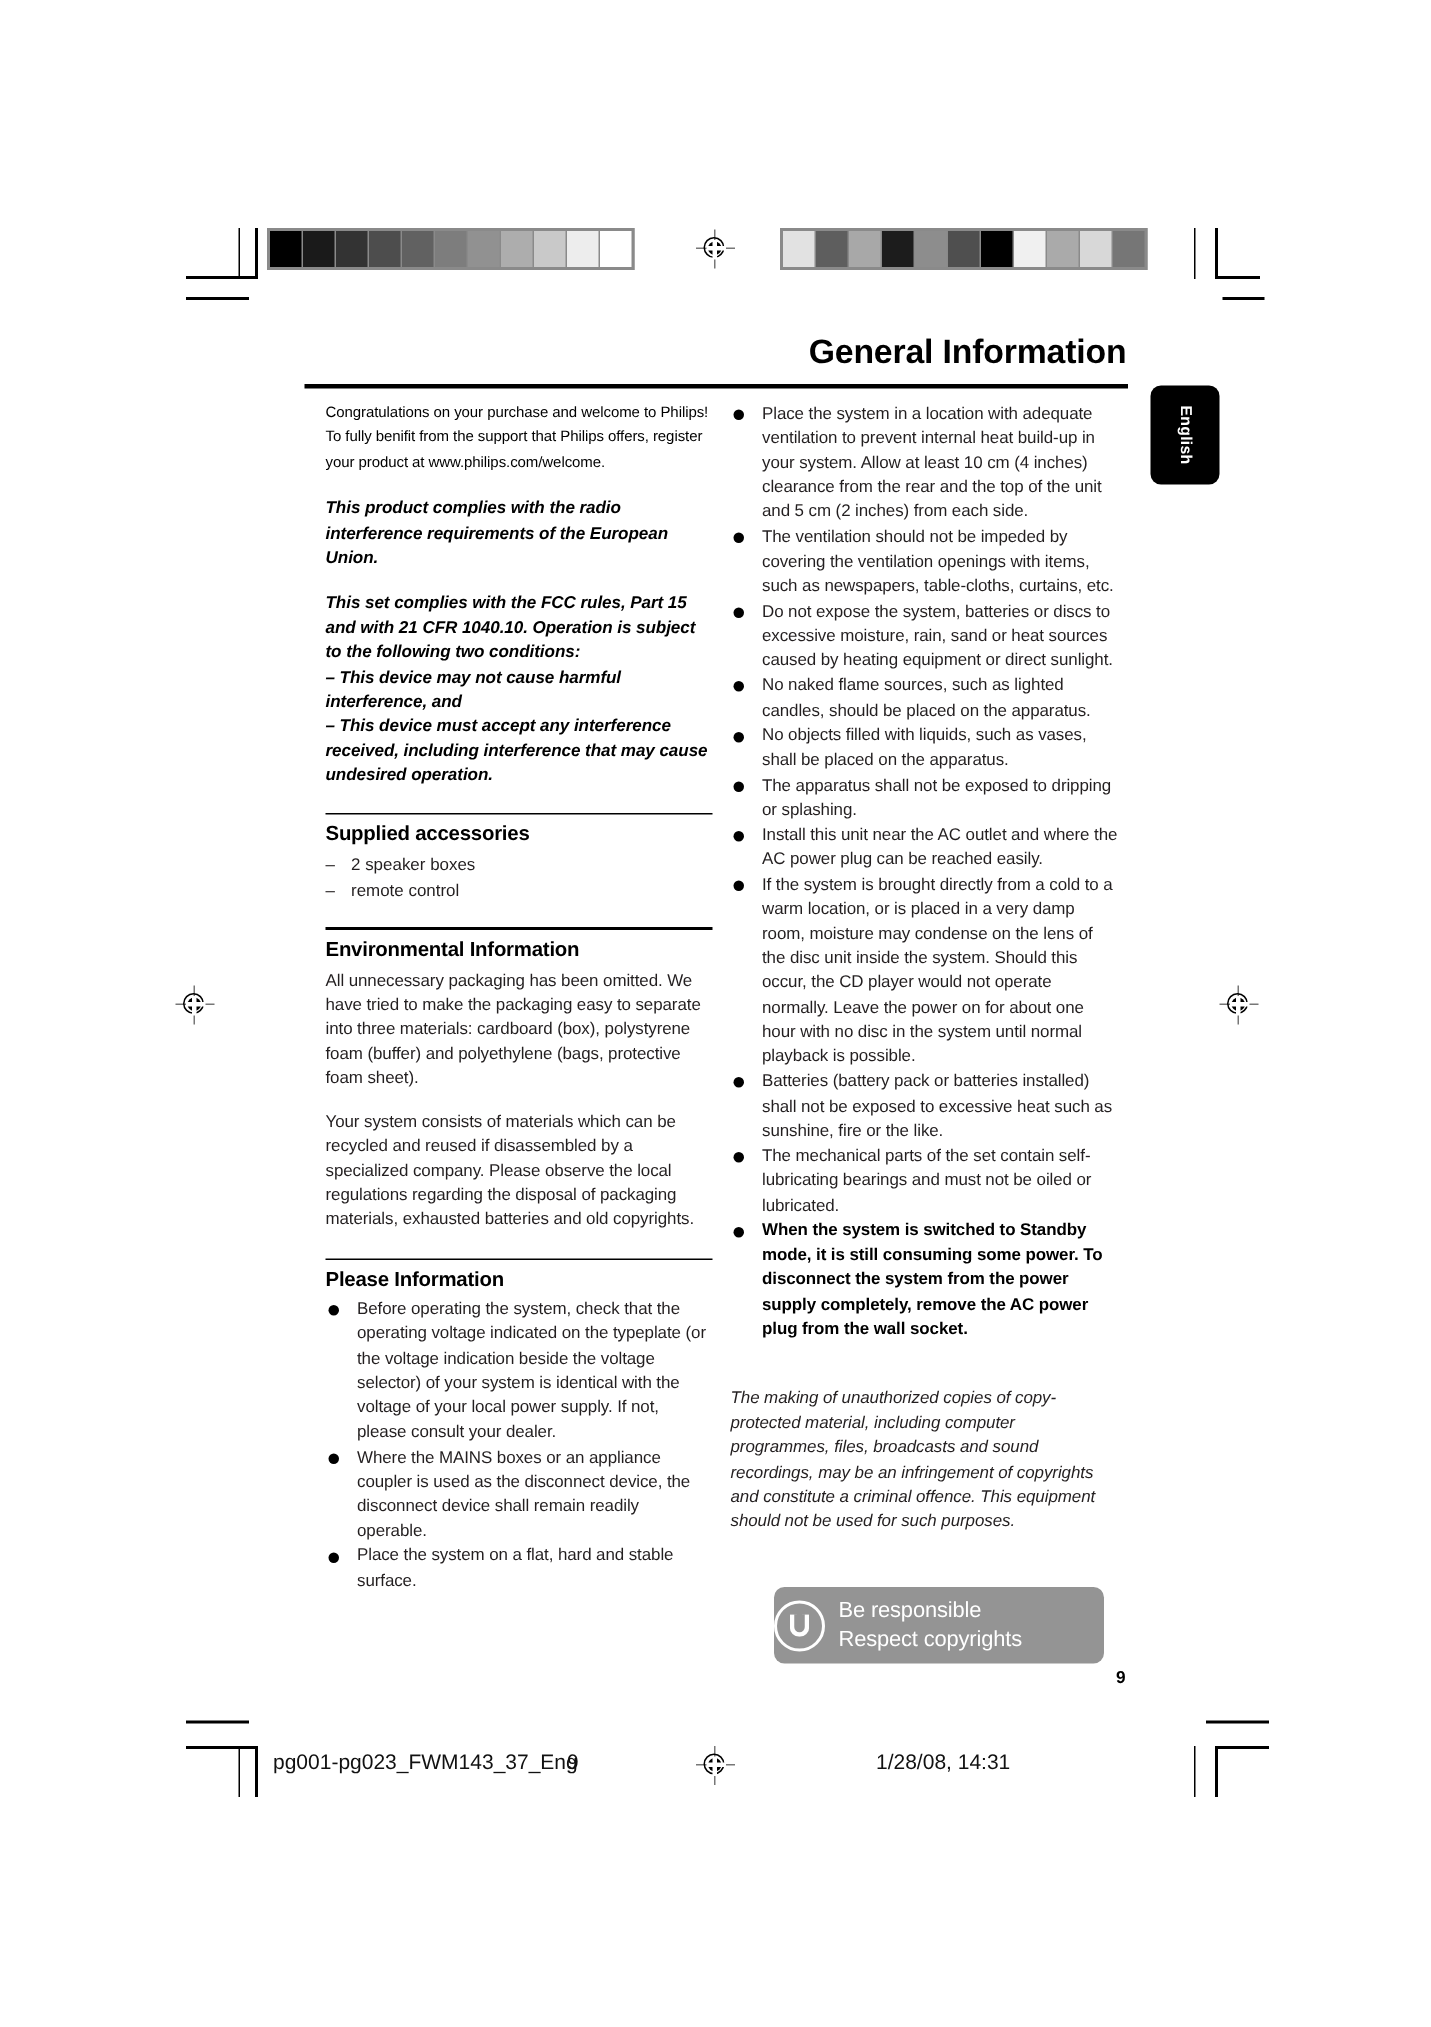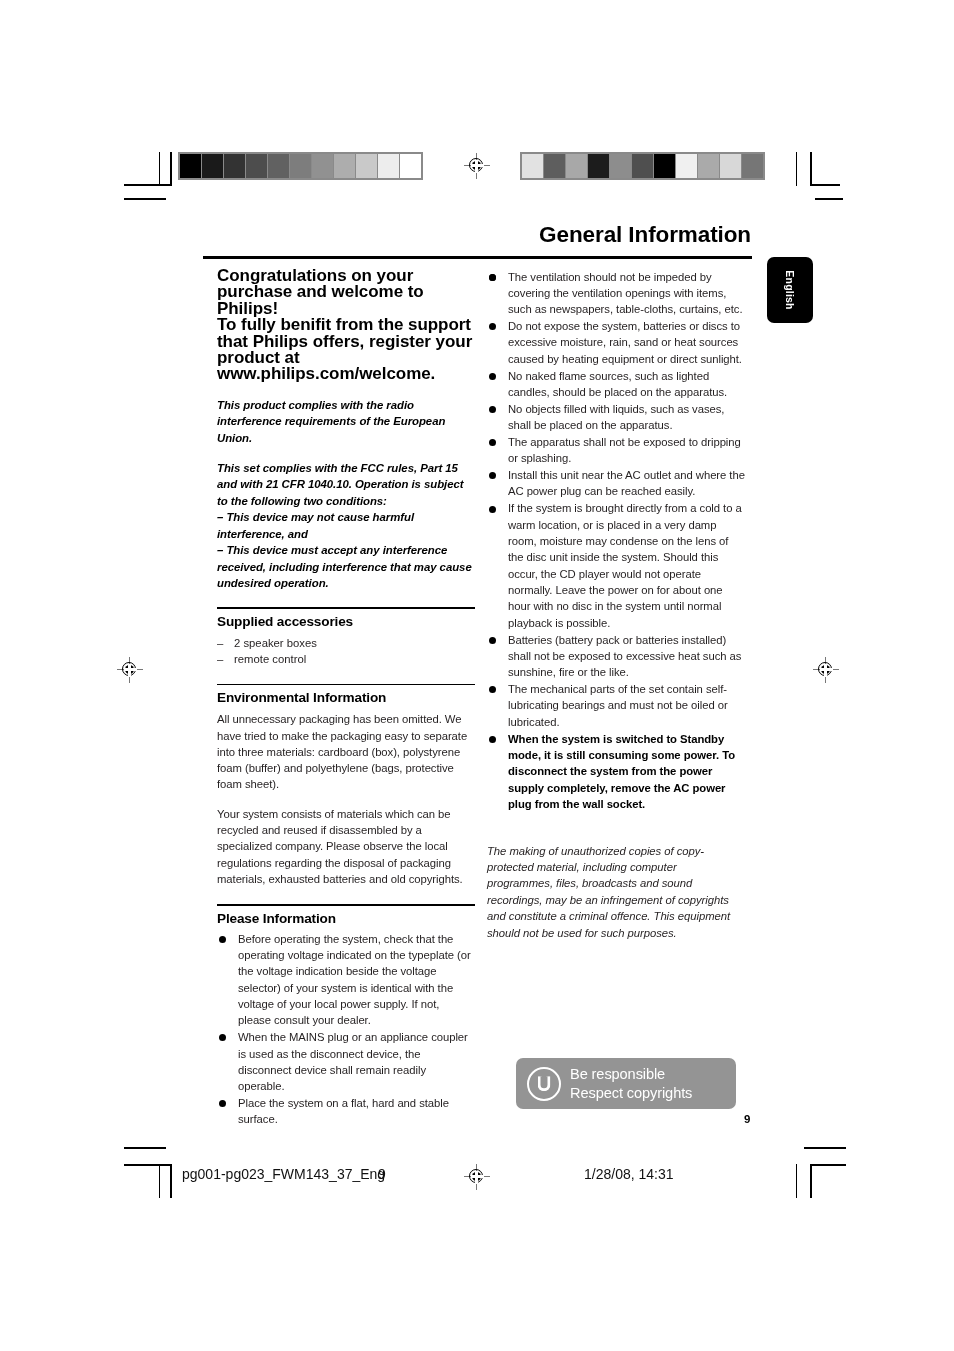--- a/index.html
+++ b/index.html
@@ -121,22 +121,22 @@
     position: absolute;
     top: 268px;
     width: 258px;
   }
   .col-left  { left: 217px; }
   .col-right { left: 487px; }
 
   p { margin: 0; }
 
   .bold-block {
-    font-weight: bold;
-    font-size: 17px;
+    font-weight: normal;
+    font-size: 10px;
     line-height: 16.4px;
     letter-spacing: -0.05px;
   }
   .bolditalic-block {
     font-weight: bold;
     font-style: italic;
     font-size: 11.4px;
     line-height: 16.4px;
     letter-spacing: -0.05px;
   }
@@ -223,21 +223,20 @@
   .badge {
     position: absolute;
     left: 516px;
     top: 1058px;
     width: 220px;
     height: 51px;
     background: #949494;
     border-radius: 7px;
     display: flex;
     align-items: center;
-    padding-left: 11px;
     box-sizing: border-box;
   }
   .badge .logo {
     width: 34px;
     height: 34px;
     border-radius: 50%;
     border: 2.6px solid #ffffff;
     box-sizing: border-box;
     position: relative;
     flex: 0 0 auto;
@@ -416,36 +415,37 @@
     <div class="sec-wrap" style="margin-top:17px;">
       <div class="sec-rule"></div>
       <h2 class="section">Please Information</h2>
       <ul class="bullets" style="margin-top:3px;">
         <li>
           <span class="bul"></span>
           <span>Before operating the system, check that the operating voltage indicated on the typeplate (or the voltage indication beside the voltage selector) of your system is identical with the voltage of your local power supply. If not, please consult your dealer.</span>
         </li>
         <li>
           <span class="bul"></span>
-          <span>When the MAINS plug or an appliance coupler is used as the disconnect device, the disconnect device shall remain readily operable.</span>
+          <span>Where the MAINS boxes or an appliance coupler is used as the disconnect device, the disconnect device shall remain readily operable.</span>
         </li>
         <li>
           <span class="bul"></span>
           <span>Place the system on a flat, hard and stable surface.</span>
         </li>
       </ul>
     </div>
 
   </div>
 
   <div class="col col-right">
 
     <ul class="bullets">
       <li>
         <span class="bul"></span>
+        <span>Place the system in a location with adequate ventilation to prevent internal heat build-up in your system. Allow at least 10 cm (4 inches) clearance from the rear and the top of the unit and 5 cm (2 inches) from each side.</span>
       </li>
       <li>
         <span class="bul"></span>
         <span>The ventilation should not be impeded by covering the ventilation openings with items, such as newspapers, table-cloths, curtains, etc.</span>
       </li>
       <li>
         <span class="bul"></span>
         <span>Do not expose the system, batteries or discs to excessive moisture, rain, sand or heat sources caused by heating equipment or direct sunlight.</span>
       </li>
       <li>

